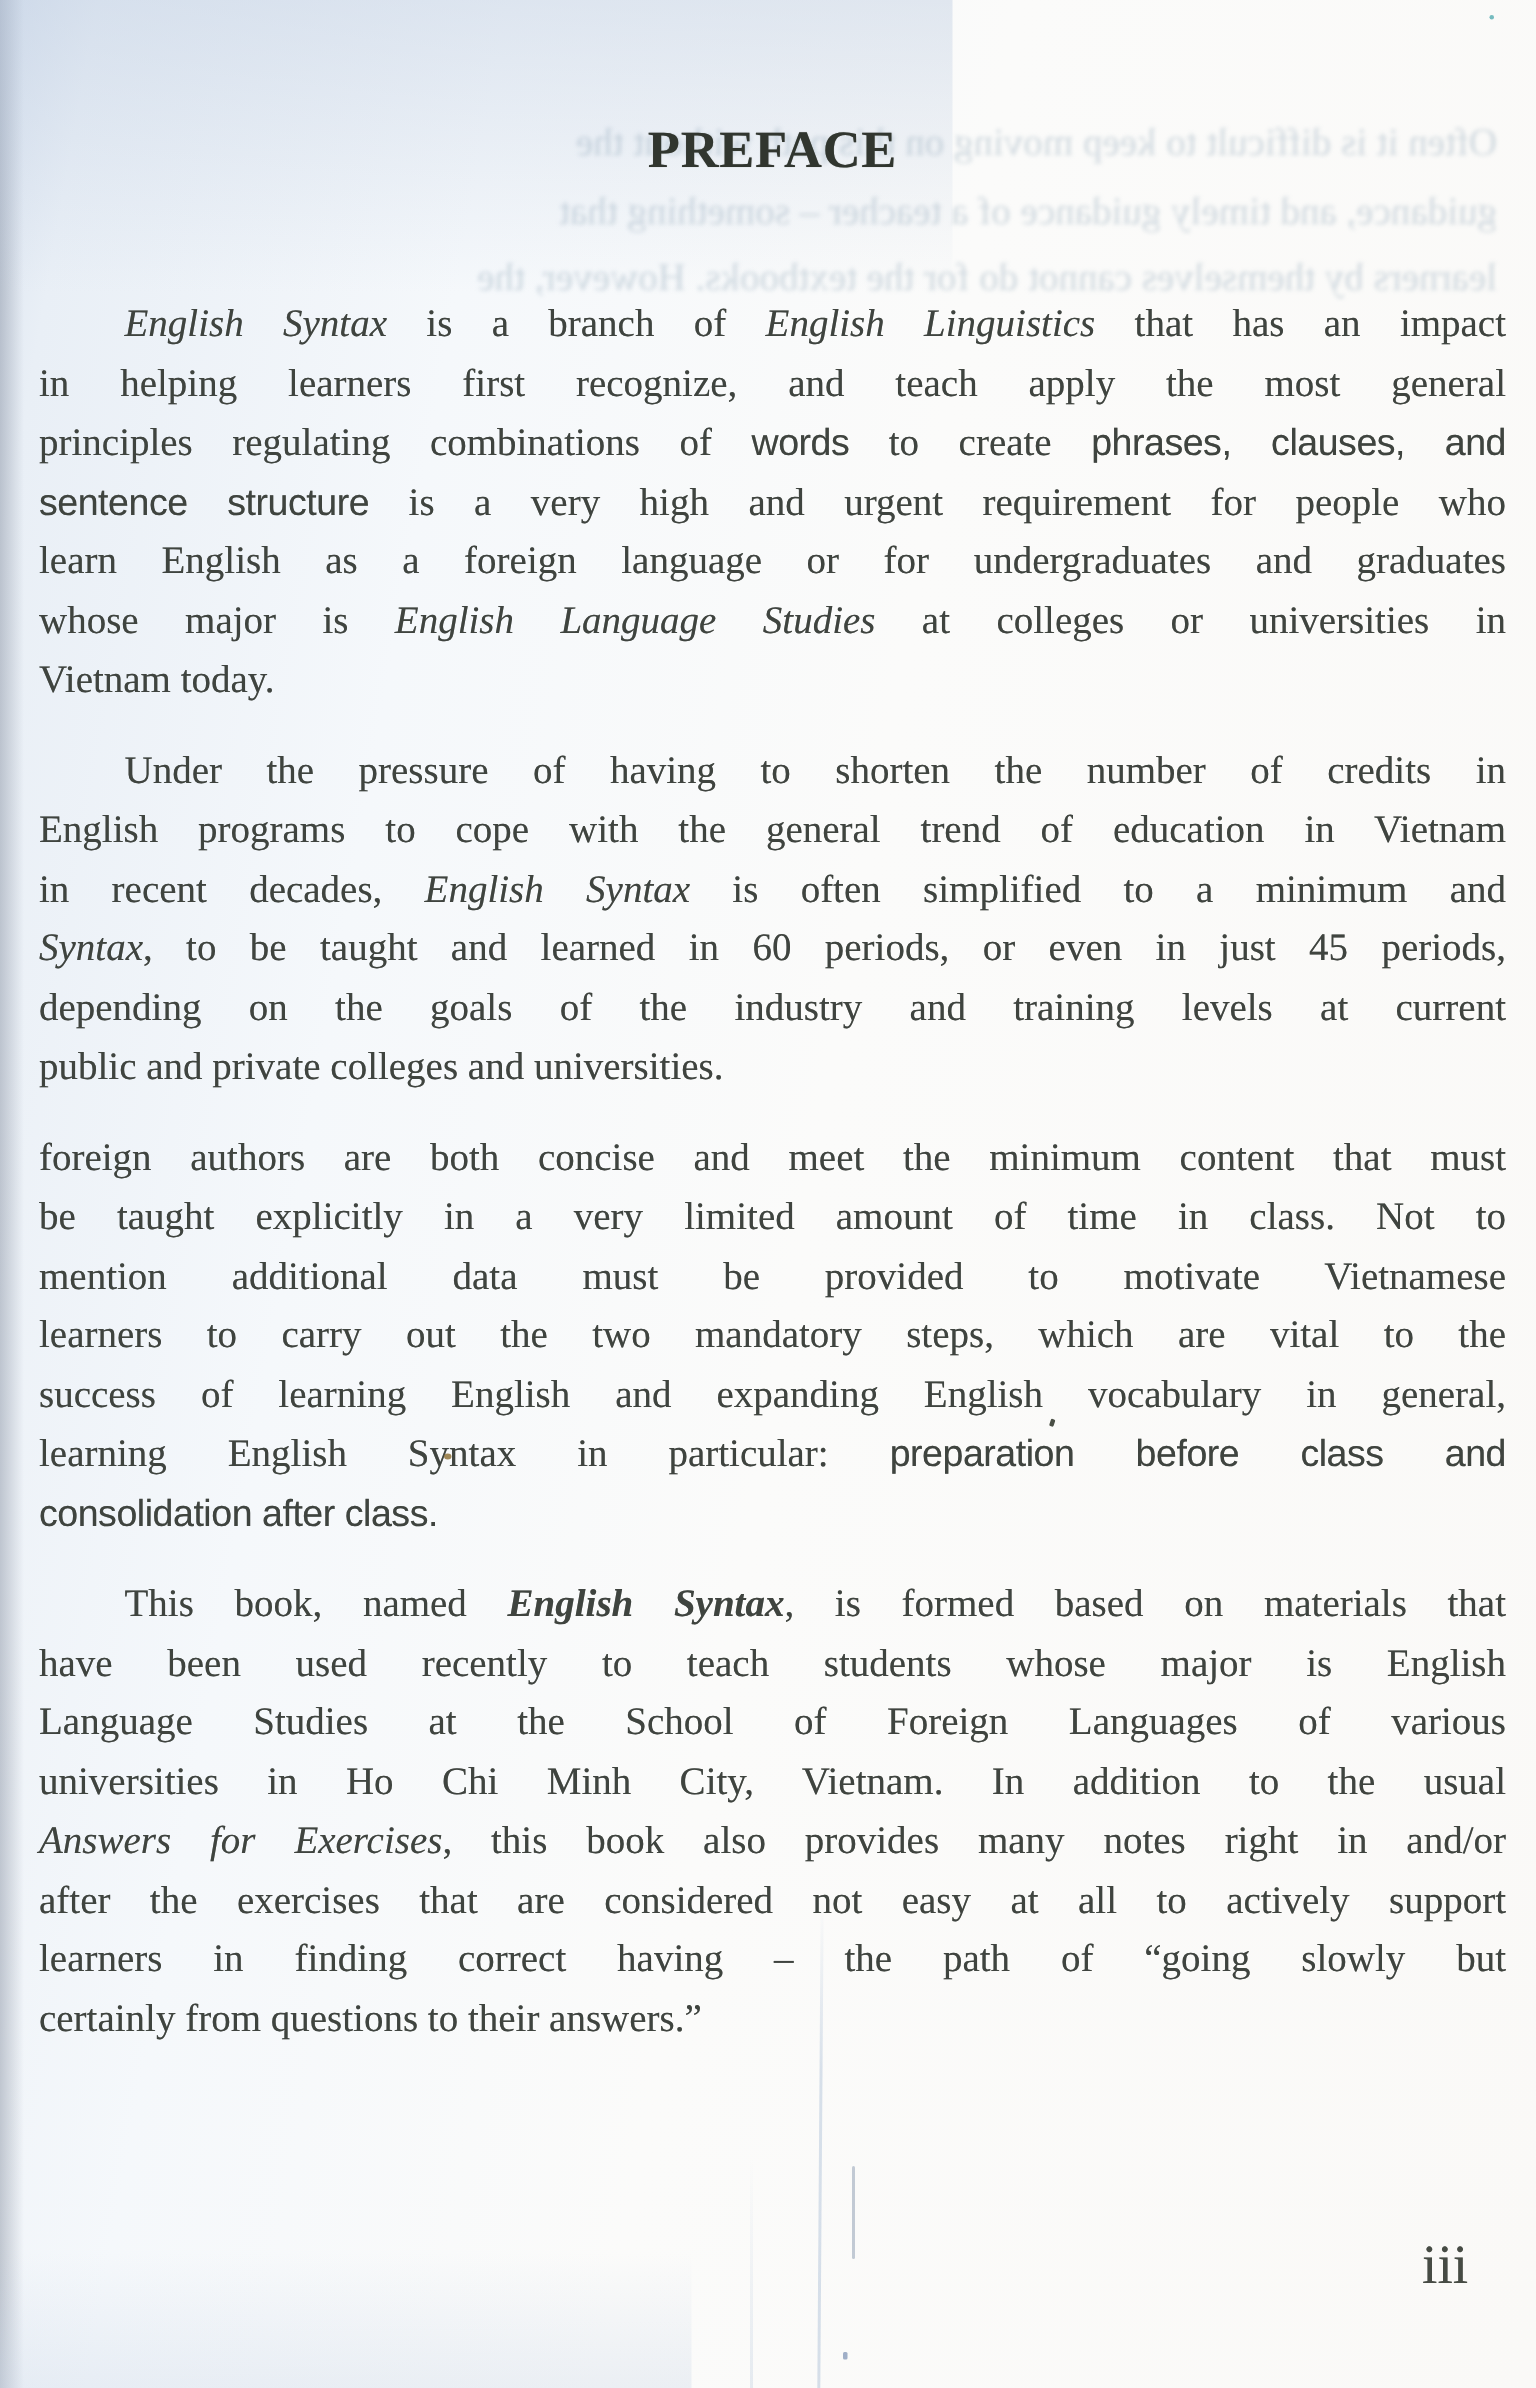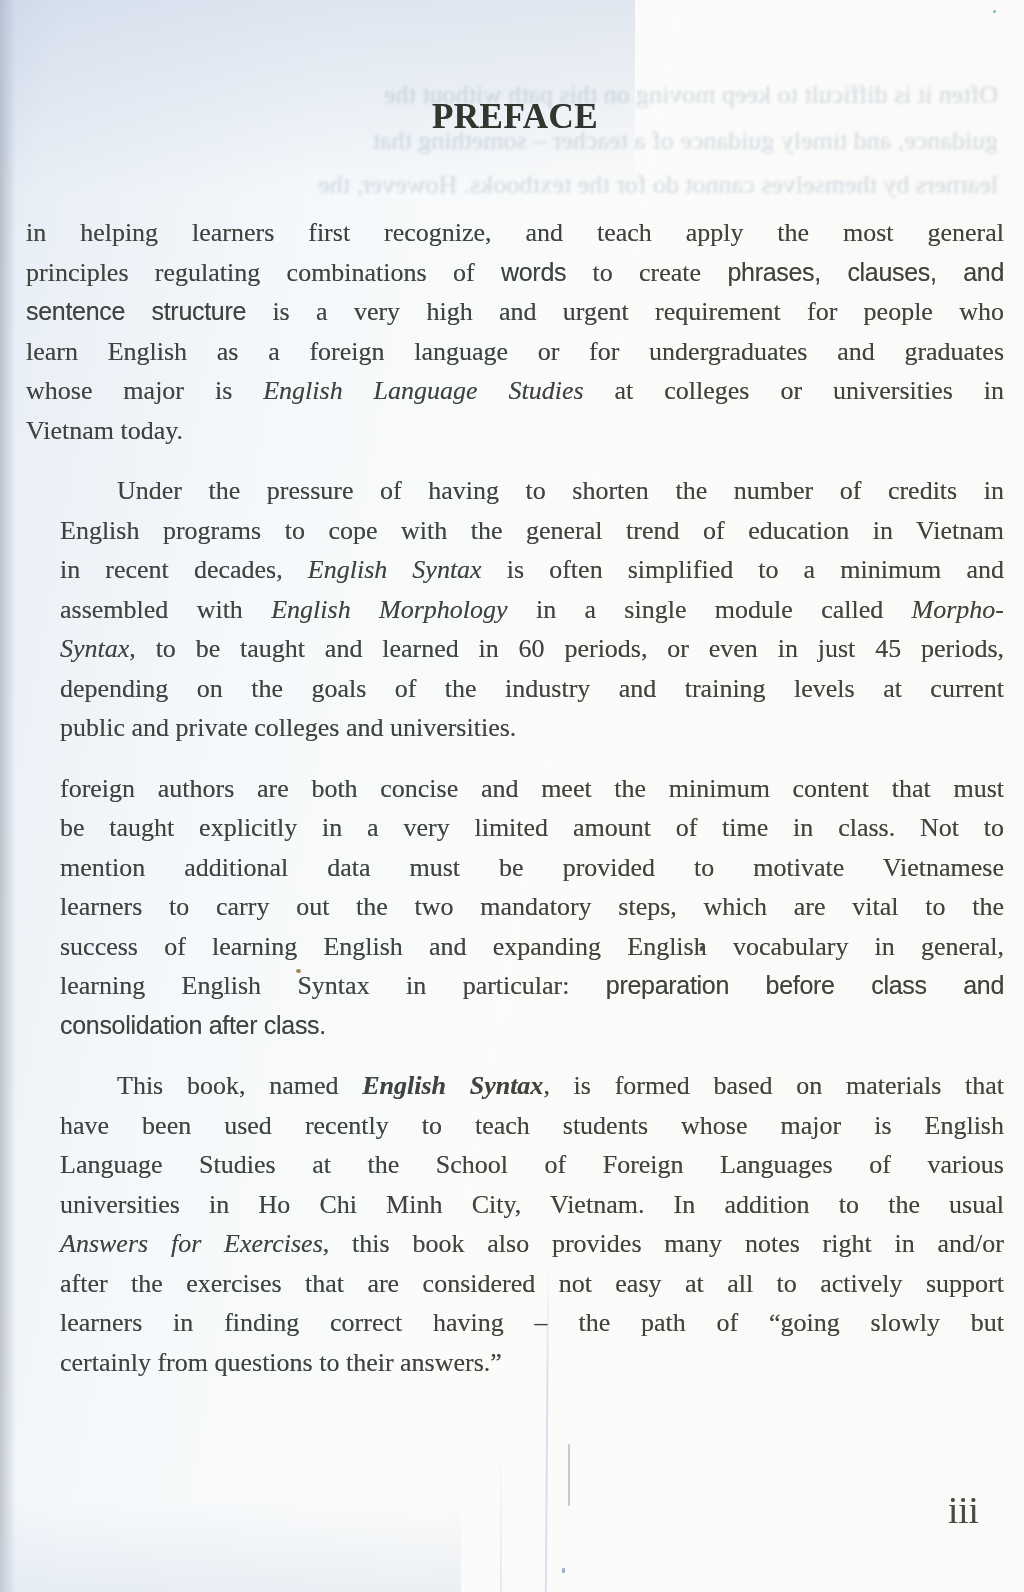--- a/index.html
+++ b/index.html
@@ -43,40 +43,40 @@
     transform: scaleX(-1);
     filter: blur(1.5px);
     color: rgba(108, 140, 162, 0.30);
     font-size: 26px;
     white-space: nowrap;
     overflow: hidden;
     text-align: left;
   }
   
   .content {
-    position: absolute; left: 26px; top: 17px; width: 978px;
+    position: absolute; left: 26px; top: 0; width: 978px;
   }
   .title {
     margin: 80px 0 0 0;
     text-align: center;
     font-size: 35px;
     line-height: 40px;
     font-weight: bold;
     letter-spacing: 0.5px;
     color: #31362f;
     text-shadow: 0 0 0.5px rgba(49,54,47,0.55);
   }
   .body-text { margin-top: 76px; }
   .para {
     font-size: 26px;
     line-height: 39.5px;
     color: #3f443f;
     text-shadow: 0 0 0.4px rgba(63,68,63,0.55);
   }
-  .para + .para { margin-top: 21px; margin-left: 34px; }
+  .para + .para { margin-top: 21px; }
   .line {
     text-align: justify;
     text-align-last: justify;
     text-justify: inter-word;
     height: 39.5px;
     overflow: visible;
   }
   .line.first { text-indent: 57px; }
   .line.last { text-align-last: left; }
   .seg-r { }
@@ -146,32 +146,32 @@
       <div class="ghost-line" style="top: 8px;">Often it is difficult to keep moving on this path without the</div>
       <div class="ghost-line" style="top: 54px;">guidance, and timely guidance of a teacher – something that</div>
       <div class="ghost-line" style="top: 98px;">learners by themselves cannot do for the textbooks. However, the</div>
     </div>
 
   <div class="content">
     <div class="title">PREFACE</div>
 
     <div class="body-text">
         <div class="para">
+          <div class="line first"><span class="seg-i">English Syntax</span><span class="seg-r"> is a branch of </span><span class="seg-i">English Linguistics</span><span class="seg-r"> that has an impact</span></div>
           <div class="line"><span class="seg-r">in helping learners first recognize, and teach apply the most general</span></div>
           <div class="line"><span class="seg-r">principles regulating combinations of </span><span class="seg-s">words</span><span class="seg-r"> to create </span><span class="seg-s">phrases, clauses, and</span></div>
           <div class="line"><span class="seg-s">sentence structure</span><span class="seg-r"> is a very high and urgent requirement for people who</span></div>
           <div class="line"><span class="seg-r">learn English as a foreign language or for undergraduates and graduates</span></div>
           <div class="line"><span class="seg-r">whose major is </span><span class="seg-i">English Language Studies</span><span class="seg-r"> at colleges or universities in</span></div>
           <div class="line last"><span class="seg-r">Vietnam today.</span></div>
         </div>
         <div class="para">
           <div class="line first"><span class="seg-r">Under the pressure of having to shorten the number of credits in</span></div>
           <div class="line"><span class="seg-r">English programs to cope with the general trend of education in Vietnam</span></div>
           <div class="line"><span class="seg-r">in recent decades, </span><span class="seg-i">English Syntax</span><span class="seg-r"> is often simplified to a minimum and</span></div>
-          <div class="line"><span class="seg-r">assembled with </span><span class="seg-i">English Morphology</span><span class="seg-r"> in a single module called </span><span class="seg-i">Morpho-</span></div>
           <div class="line"><span class="seg-i">Syntax</span><span class="seg-r">, to be taught and learned in 60 periods, or even in just 45 periods,</span></div>
           <div class="line"><span class="seg-r">depending on the goals of the industry and training levels at current</span></div>
           <div class="line last"><span class="seg-r">public and private colleges and universities.</span></div>
         </div>
         <div class="para">
           <div class="line"><span class="seg-r">foreign authors are both concise and meet the minimum content that must</span></div>
           <div class="line"><span class="seg-r">be taught explicitly in a very limited amount of time in class. Not to</span></div>
           <div class="line"><span class="seg-r">mention additional data must be provided to motivate Vietnamese</span></div>
           <div class="line"><span class="seg-r">learners to carry out the two mandatory steps, which are vital to the</span></div>
           <div class="line"><span class="seg-r">success of learning English and expanding English vocabulary in general,</span></div>

